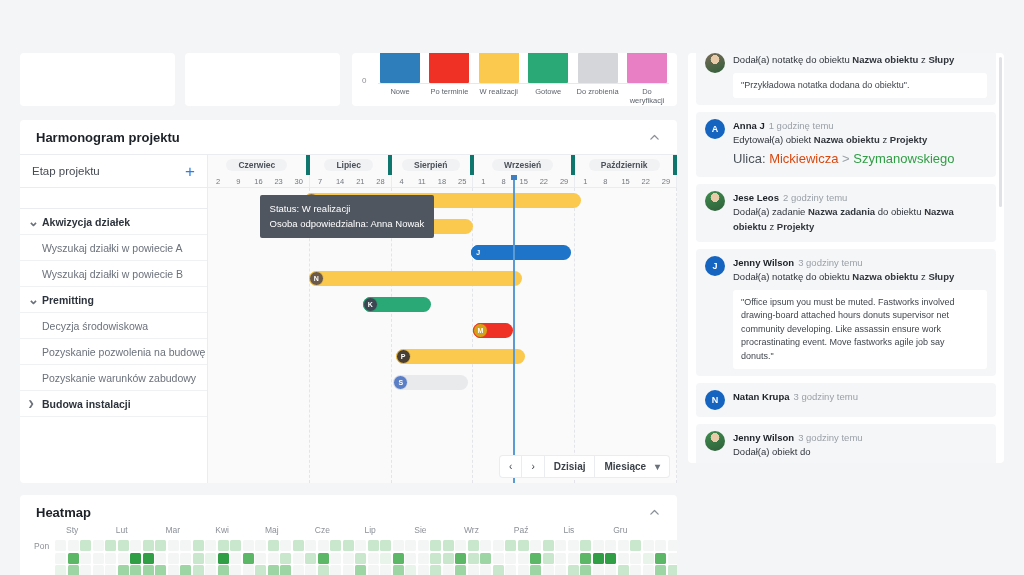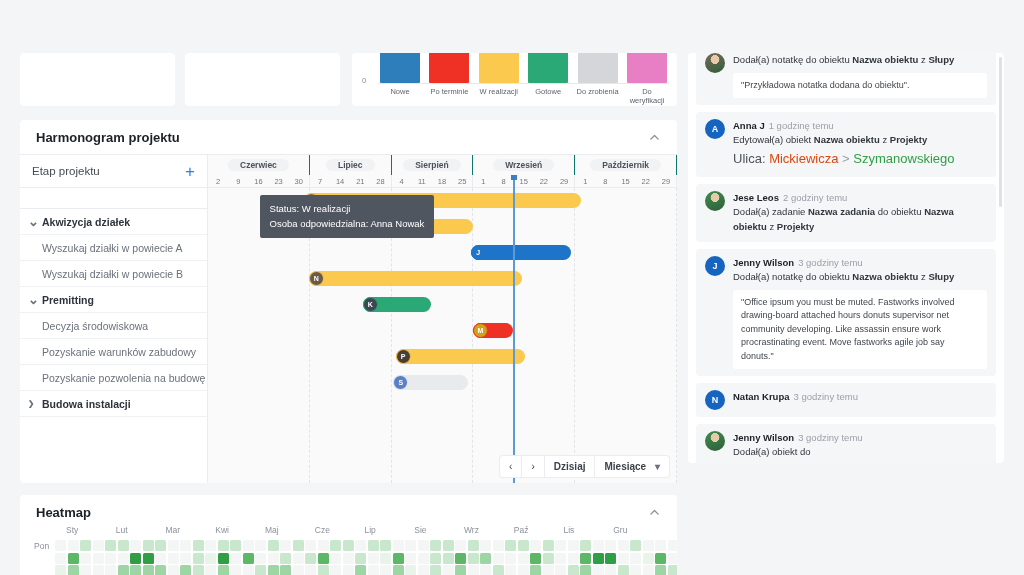--- a/index.html
+++ b/index.html
@@ -68,21 +68,21 @@
   .side-row { height: 26px; display: flex; align-items: center; padding-left: 12px;
     border-bottom: 1px solid #f0f1f3; font-size: 10.5px; color: #6b717b; }
   .side-row.group { font-weight: bold; color: #2d333c; padding-left: 8px; }
   .side-row.child { padding-left: 22px; }
   .chev { width: 9px; margin-right: 5px; color: #6b717b; font-size: 9px; display: inline-block; }
 
   
   .gantt-main { position: relative; flex: 1; overflow: hidden; background: #fafafa; }
   .tl-months { height: 20px; display: flex; border-bottom: 0px; }
   .tl-month { flex: 1; display: flex; align-items: center; justify-content: center;
-    border-right: 1px solid #0f766e; }
+    border-right: 4px solid #0f766e; }
   .tl-month-pill { background: #f1f2f4; border-radius: 9px; padding: 1px 12px;
     font-size: 8.5px; color: #4b515a; font-weight: bold; }
   .tl-days { height: 13px; display: flex; border-bottom: 1px solid #ebecf0; }
   .tl-dgroup { flex: 1; display: flex; border-right: 1px solid #ebecf0; }
   .tl-day { flex: 1; text-align: center; font-size: 7.5px; color: #72777f; line-height: 13px; }
   .tl-grid { position: absolute; left: 0; right: 0; top: 33px; bottom: 0; display: flex; }
   .tl-gcol { flex: 1; border-right: 1px dashed #e3e4e7; }
   .tl-rows { position: absolute; left: 0; right: 0; top: 33px; bottom: 0; }
   .tl-row { height: 26px; }
 
@@ -215,24 +215,24 @@
               <span>Wyszukaj działki w powiecie B</span>
             </div>
             <div class="side-row group">
               <span class="chev" style="font-size: 13px; line-height: 6px;">⌄</span>
               <span>Premitting</span>
             </div>
             <div class="side-row child">
               <span>Decyzja środowiskowa</span>
             </div>
             <div class="side-row child">
+              <span>Pozyskanie pozwolenia na budowę</span>
+            </div>
+            <div class="side-row child">
               <span>Pozyskanie warunków zabudowy</span>
-            </div>
-            <div class="side-row child">
-              <span>Pozyskanie pozwolenia na budowę</span>
             </div>
             <div class="side-row group">
               <span class="chev" style="font-size: 7.5px;">❯</span>
               <span>Budowa instalacji</span>
             </div>
           </div>
       </div>
 
       <div class="gantt-main">
         <div class="tl-months" id="tl-months">

